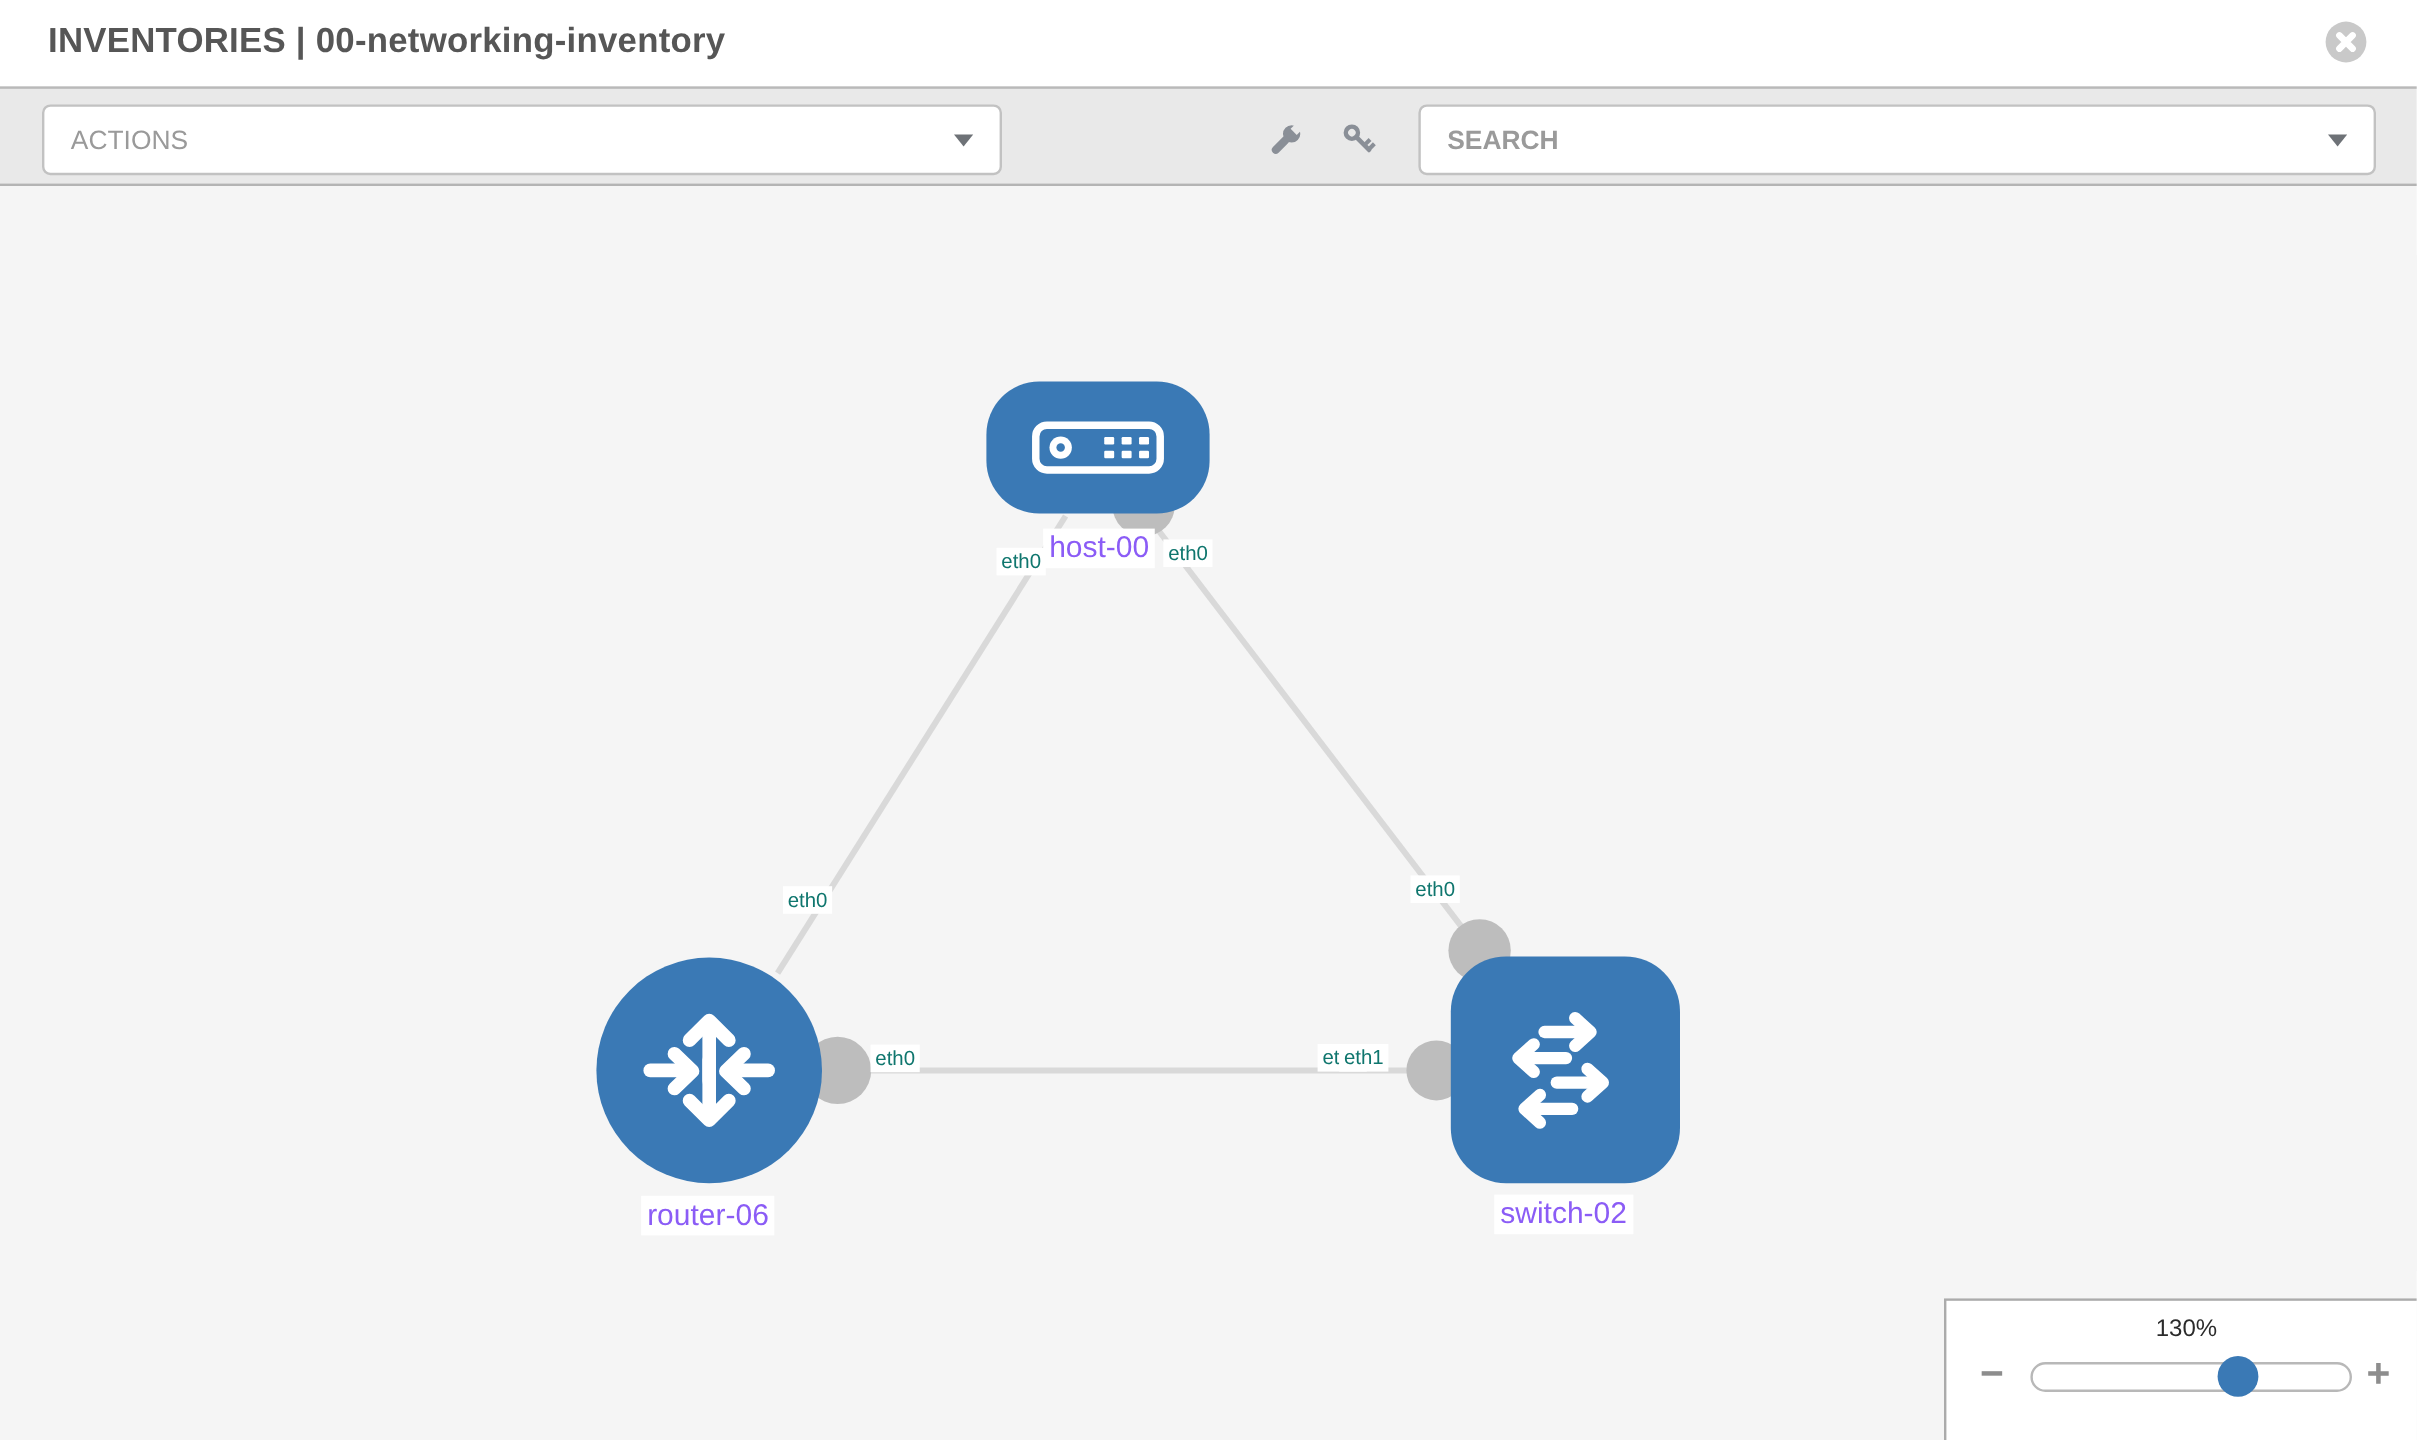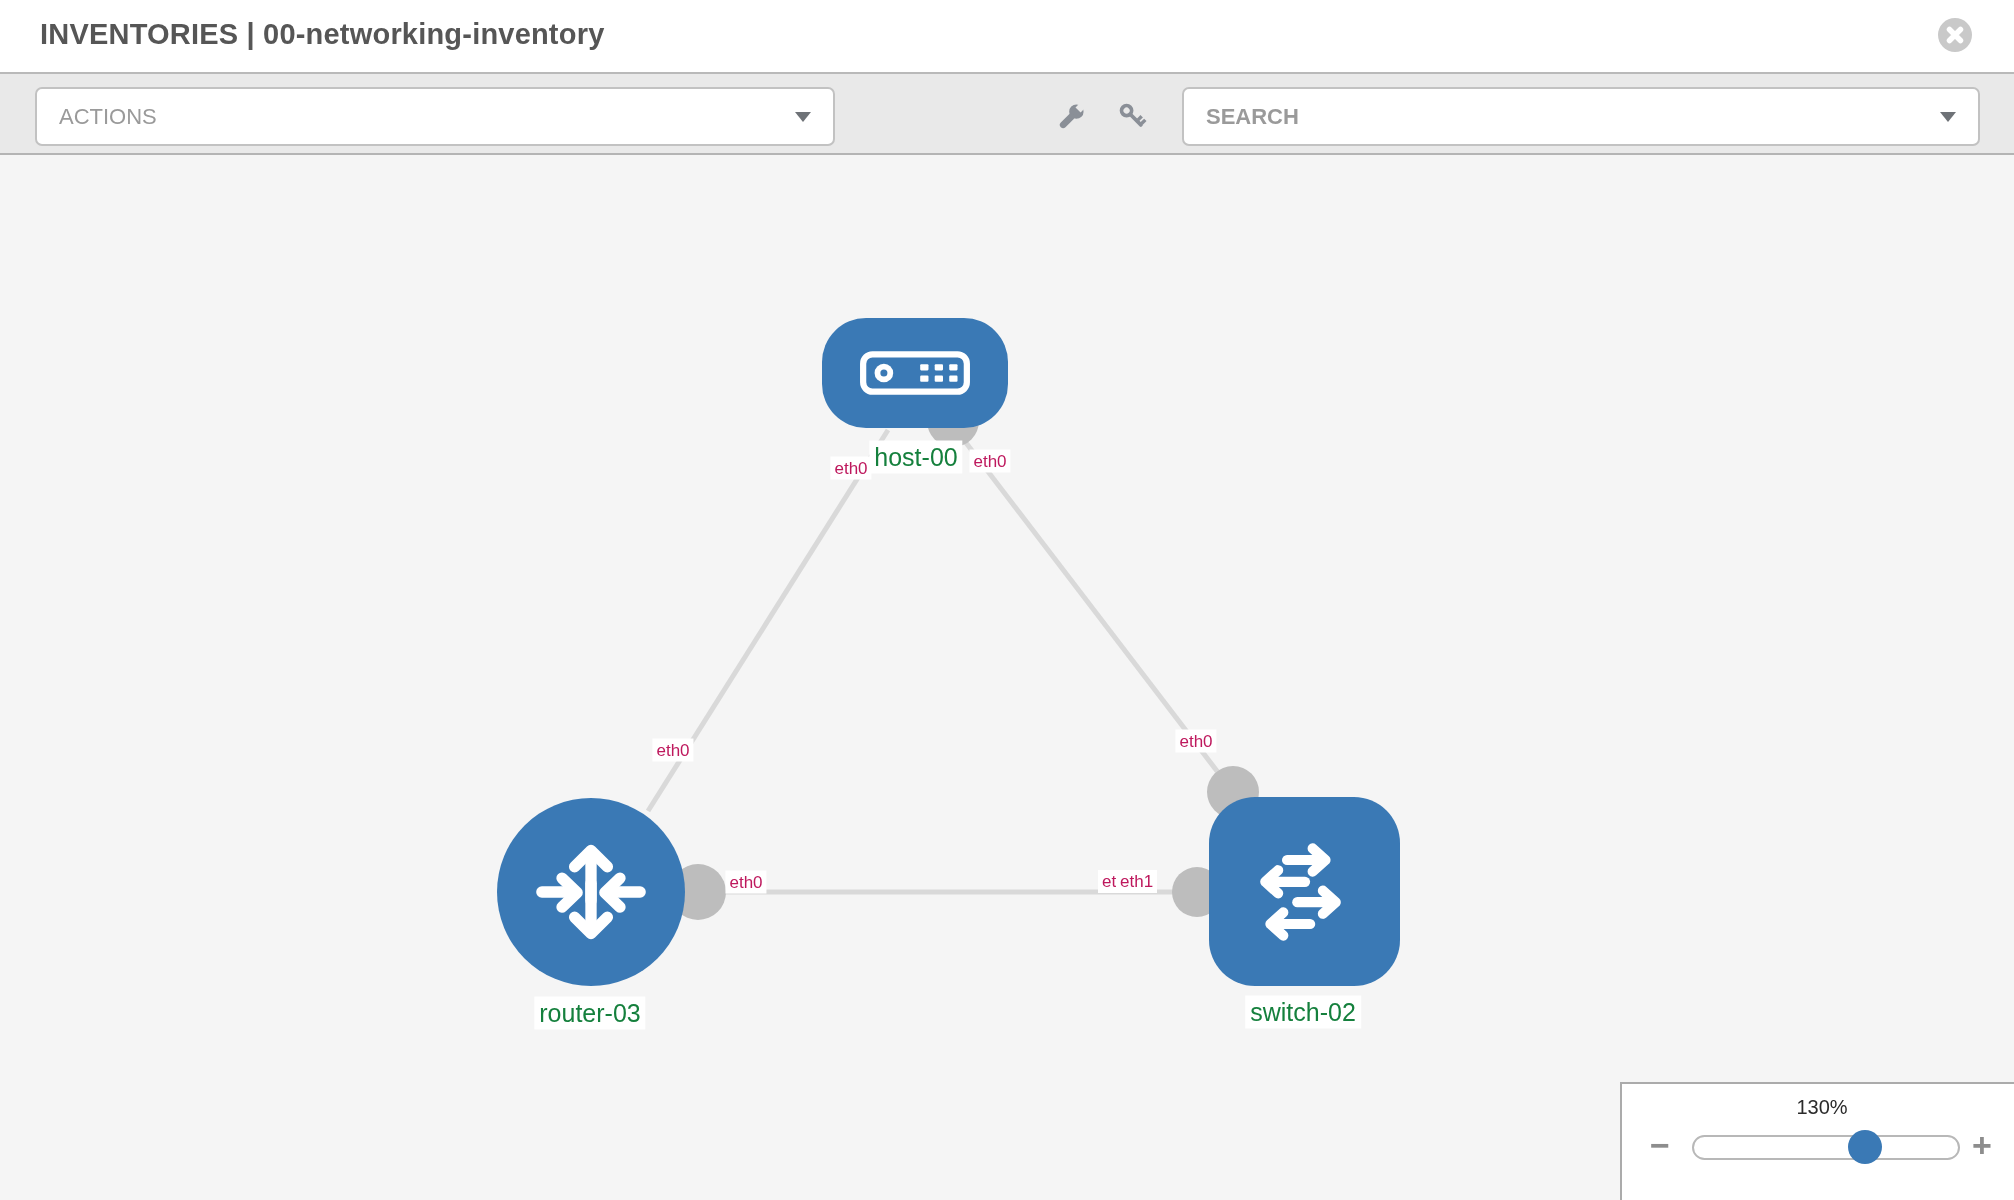--- a/index.html
+++ b/index.html
@@ -33,22 +33,22 @@
     background:#f5f5f5; overflow:hidden; }
   .linklayer { position:absolute; left:0; top:0; z-index:1; }
 
   .node { position:absolute; z-index:2; background:#3a79b5; display:flex;
     align-items:center; justify-content:center; cursor:pointer; }
   .node-host   { left:822px; top:163px; width:186px; height:110px; border-radius:44px; }
   .node-router { left:497px; top:643px; width:188px; height:188px; border-radius:50%; }
   .node-switch { left:1209px; top:642px; width:191px; height:189px; border-radius:46px; }
 
   .nlabel { position:absolute; z-index:3; transform:translate(-50%,-50%);
-    background:#fff; color:#15803d; font-size:25px; padding:2px 5px; white-space:nowrap; }
-  .ilabel { position:absolute; z-index:3; background:#fff; color:#be185d;
+    background:#fff; color:#8b5cf6; font-size:25px; padding:2px 5px; white-space:nowrap; }
+  .ilabel { position:absolute; z-index:3; background:#fff; color:#0f766e;
     font-size:17px; padding:1px 4px; white-space:nowrap; line-height:21px; }
   .ilabel.ctr { transform:translate(-50%,-50%); }
   .under { z-index:3; } .over { z-index:4;text-align:right; }
 
   
   .zoom-panel { position:absolute; left:1620px; top:927px; width:400px; height:280px;
     z-index:5; background:#fff; border:2px solid #ababab; }
   .zoom-val { position:absolute; left:0; top:12px; width:400px; text-align:center;
     font-size:20px; color:#2b2b2b; }
   .zoom-minus, .zoom-plus { position:absolute; top:44px; font-size:34px; font-weight:bold;
@@ -148,21 +148,21 @@
         <path d="M50 42 L22 42"></path>
           <path d="M29 33 L19 42 L29 51"></path>
         <path d="M44 58 L71 58"></path>
           <path d="M64 49 L74 58 L64 67"></path>
         <path d="M54 75 L26 75"></path>
           <path d="M33 66 L23 75 L33 84"></path>
       </svg>
     </div>
 
     <div class="nlabel" style="left:916px; top:302px;">host-00</div>
-    <div class="nlabel" style="left:590px; top:858px;">router-03</div>
+    <div class="nlabel" style="left:590px; top:858px;">router-06</div>
     <div class="nlabel" style="left:1303px; top:857px;">switch-02</div>
 
     <div class="ilabel ctr" style="left:851px; top:313px;">eth0</div>
     <div class="ilabel ctr" style="left:990px; top:306px;">eth0</div>
     <div class="ilabel ctr" style="left:673px; top:595px;">eth0</div>
     <div class="ilabel ctr" style="left:1196px; top:586px;">eth0</div>
     <div class="ilabel ctr" style="left:746px; top:727px;">eth0</div>
     <div class="ilabel under" style="left:1098px; top:715px;">eth0</div>
     <div class="ilabel over" style="left:1116px; top:715px;">eth1</div>
 

